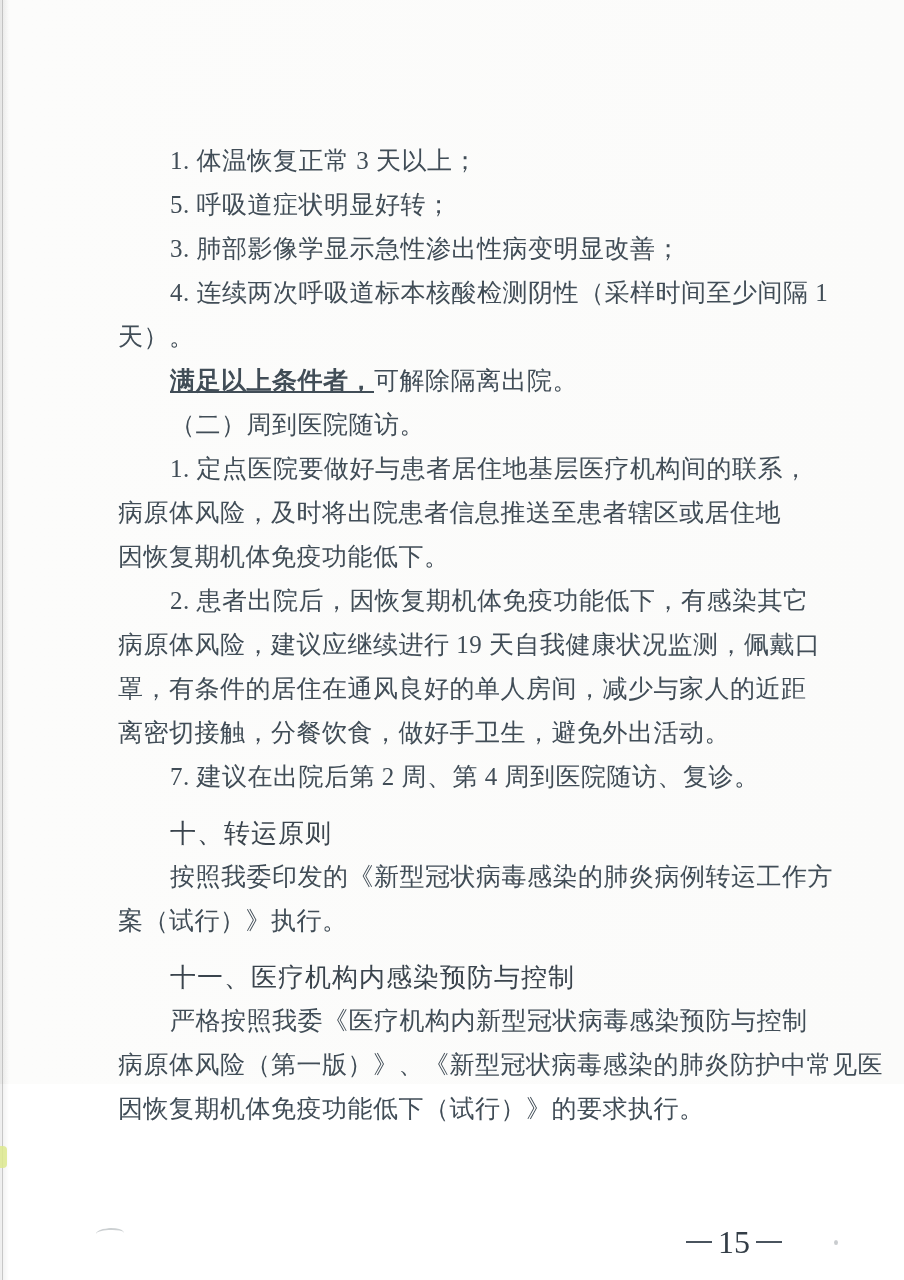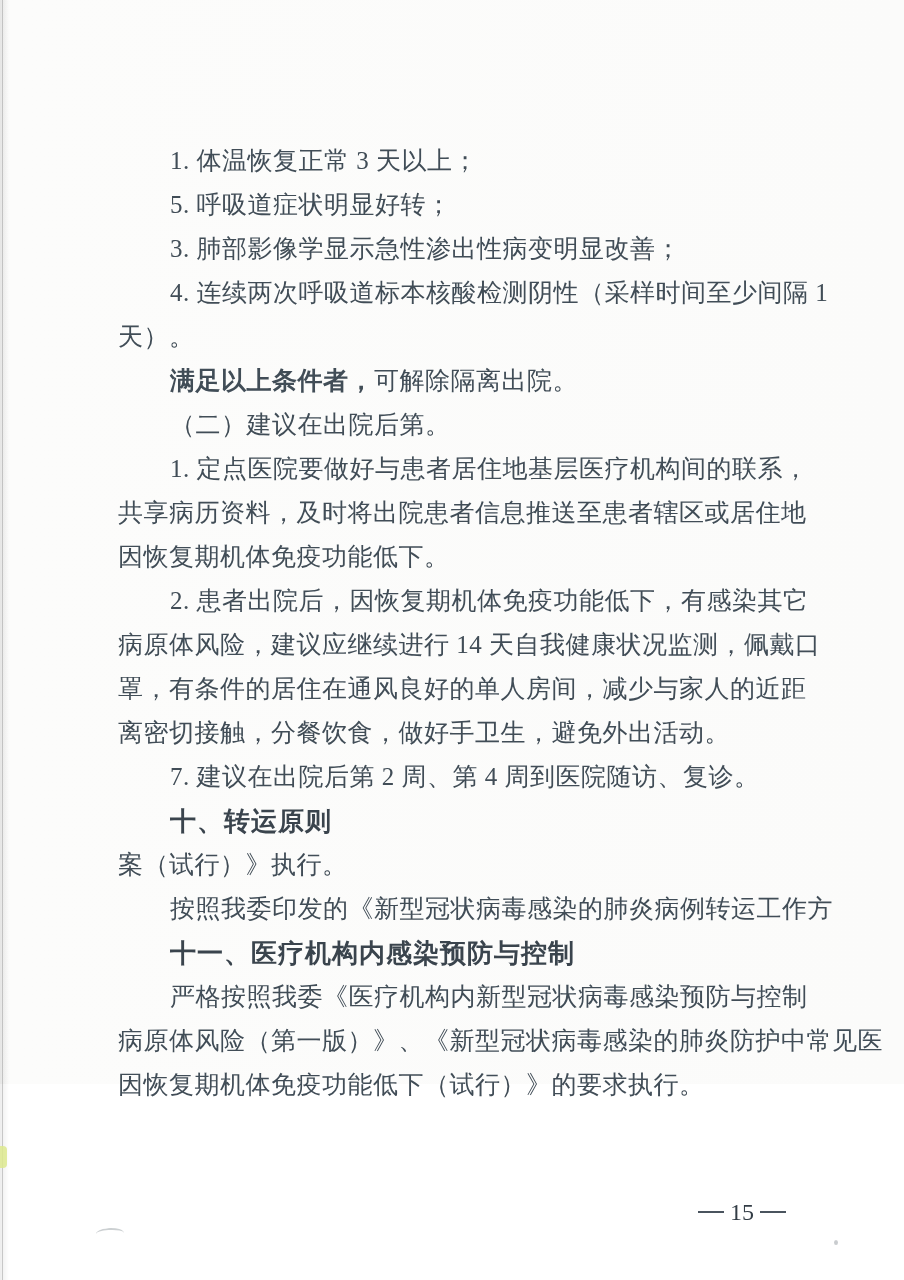--- a/index.html
+++ b/index.html
@@ -32,35 +32,36 @@
     color: #414d57;
     font-size: 25px;
     letter-spacing: 0.5px;
   }
   .ln {
     height: 44px;
     line-height: 44px;
     white-space: nowrap;
   }
   .indent { padding-left: 52px; }
-  .bold-lead { font-weight: bold; }
+  .bold-lead { font-weight: bold; text-decoration: underline; }
   .heading {
     font-family: "Liberation Sans", sans-serif;
-    font-weight: bold;
+    font-weight: normal;
     color: #3a444d;
     font-size: 26px;
     letter-spacing: 1px;
+    margin-top: 12px;
   }
   .footer {
     position: absolute;
-    top: 1198px; left: 686px;
+    top: 1228px; left: 686px;
     width: 100px;
-    display: flex; align-items: center; justify-content: flex-end;
+    display: flex; align-items: center; justify-content: flex-start;
     color: #333d46;
-    font-size: 24px;
+    font-size: 32px;
     line-height: 28px;
   }
   .footer .dash {
     display: inline-block;
     width: 26px; height: 2px;
     background: #4a545e;
   }
   .footer .num { padding: 0 6px; }
   
   .artifact-highlighter {
@@ -95,36 +96,36 @@
     <div class="ln indent">1. 体温恢复正常 3 天以上；</div>
     <div class="ln indent">5. 呼吸道症状明显好转；</div>
     <div class="ln indent">3. 肺部影像学显示急性渗出性病变明显改善；</div>
     <div class="ln indent">4. 连续两次呼吸道标本核酸检测阴性（采样时间至少间隔 1</div>
     <div class="ln">天）。</div>
 
     <div class="ln indent">
       <span class="bold-lead">满足以上条件者，</span><span>可解除隔离出院。</span>
     </div>
 
-    <div class="ln indent">（二）建议在出院后第。</div>
+    <div class="ln indent">（二）周到医院随访。</div>
 
     <div class="ln indent">1. 定点医院要做好与患者居住地基层医疗机构间的联系，</div>
-    <div class="ln">共享病历资料，及时将出院患者信息推送至患者辖区或居住地</div>
+    <div class="ln">病原体风险，及时将出院患者信息推送至患者辖区或居住地</div>
     <div class="ln">因恢复期机体免疫功能低下。</div>
 
     <div class="ln indent">2. 患者出院后，因恢复期机体免疫功能低下，有感染其它</div>
-    <div class="ln">病原体风险，建议应继续进行 14 天自我健康状况监测，佩戴口</div>
+    <div class="ln">病原体风险，建议应继续进行 19 天自我健康状况监测，佩戴口</div>
     <div class="ln">罩，有条件的居住在通风良好的单人房间，减少与家人的近距</div>
     <div class="ln">离密切接触，分餐饮食，做好手卫生，避免外出活动。</div>
 
     <div class="ln indent">7. 建议在出院后第 2 周、第 4 周到医院随访、复诊。</div>
 
     <div class="ln indent heading">十、转运原则</div>
+    <div class="ln indent">按照我委印发的《新型冠状病毒感染的肺炎病例转运工作方</div>
     <div class="ln">案（试行）》执行。</div>
-    <div class="ln indent">按照我委印发的《新型冠状病毒感染的肺炎病例转运工作方</div>
 
     <div class="ln indent heading">十一、医疗机构内感染预防与控制</div>
     <div class="ln indent">严格按照我委《医疗机构内新型冠状病毒感染预防与控制</div>
     <div class="ln">病原体风险（第一版）》、《新型冠状病毒感染的肺炎防护中常见医</div>
     <div class="ln">因恢复期机体免疫功能低下（试行）》的要求执行。</div>
   </div>
 
   <div class="footer">
     <span class="dash"></span>
     <span class="num">15</span>

